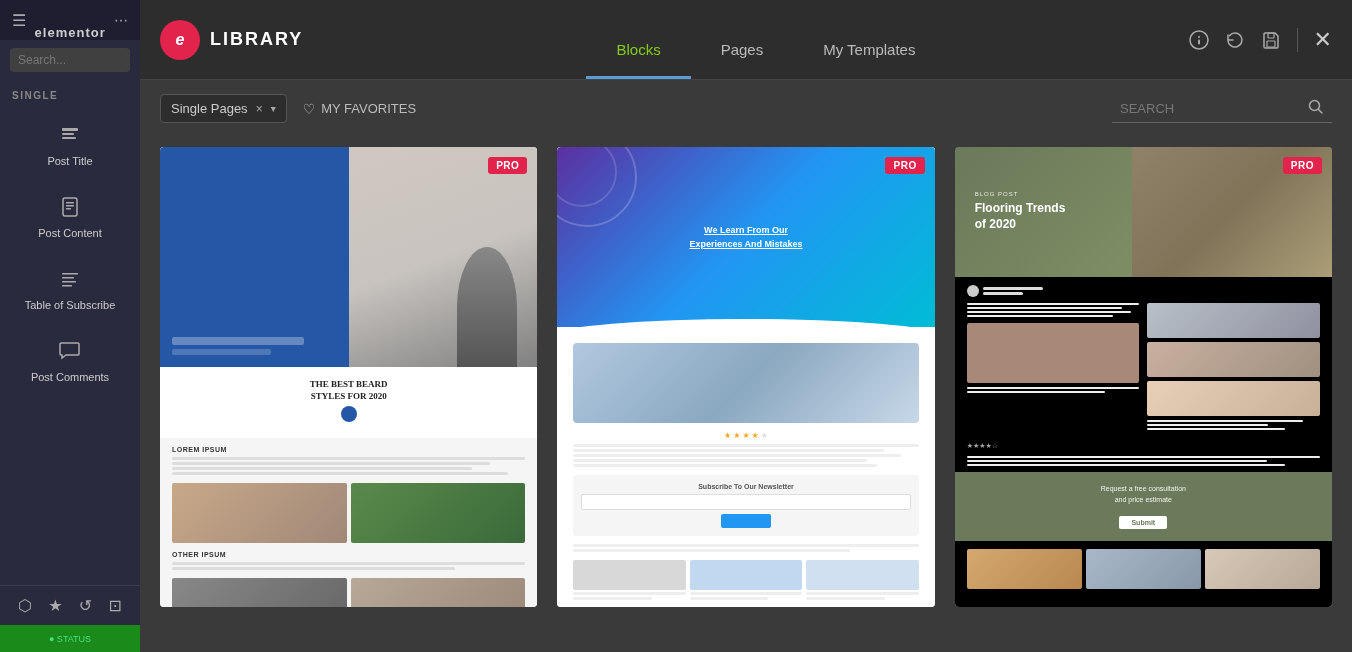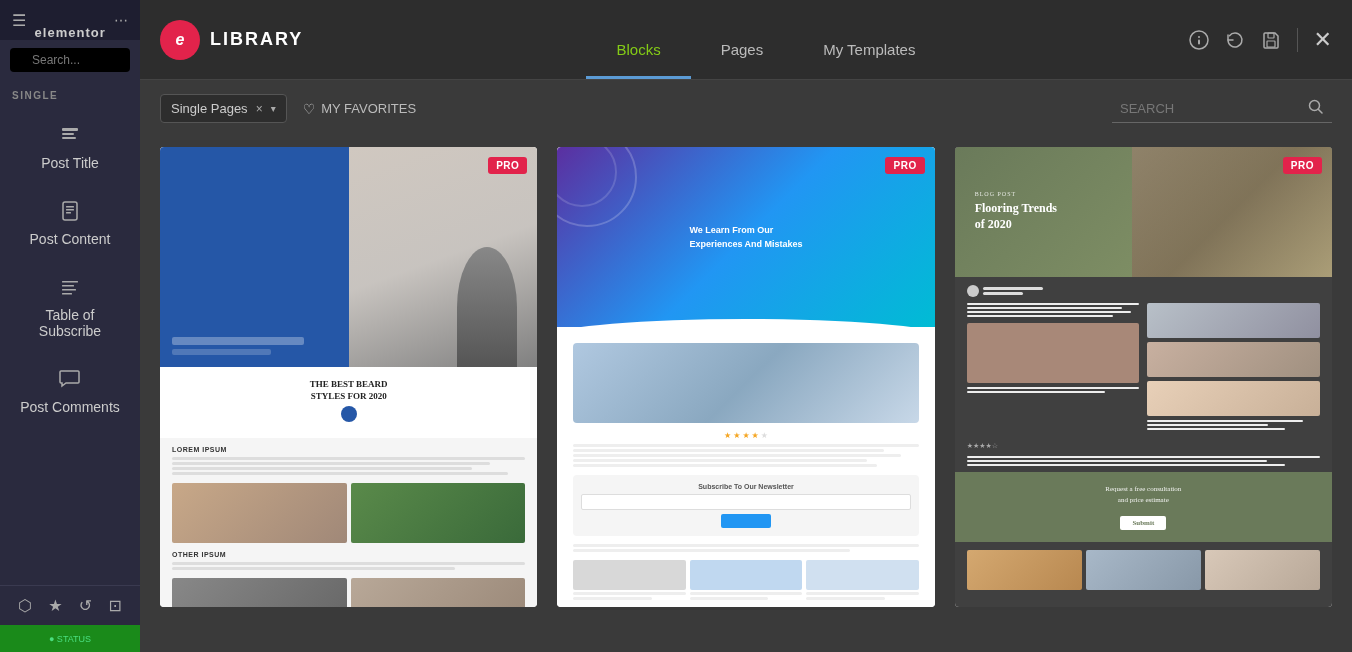--- a/index.html
+++ b/index.html
@@ -49,24 +49,24 @@
     .grid-icon {
       color: #aaa;
       font-size: 14px;
     }
     .sidebar-search {
       padding: 8px 10px;
       background: #2a2a3e;
     }
     .sidebar-search input {
       width: 100%;
-      background: #000000;
+      background: #404040;
       border: none;
       border-radius: 4px;
-      padding: 5px 22px;
+      padding: 5px 8px;
       color: #aaa;
       font-size: 12px;
       outline: none;
     }
     .sidebar-section-label {
       color: #888;
       font-size: 10px;
       font-weight: 700;
       letter-spacing: 1.5px;
       padding: 10px 12px 6px;
@@ -89,21 +89,21 @@
       cursor: pointer;
       border-radius: 4px;
     }
     .sidebar-item-icon {
       color: #aaa;
       font-size: 22px;
       line-height: 1;
     }
     .sidebar-item-label {
       color: #ccc;
-      font-size: 14px;
+      font-size: 11px;
       text-align: center;
     }
     .sidebar-bottom {
       margin-top: auto;
       display: flex;
       justify-content: space-around;
       padding: 10px;
       border-top: 1px solid #3a3a50;
     }
     .sidebar-bottom-icon {
@@ -471,23 +471,22 @@
       gap: 4px;
     }
     .t2-bottom-col { display: flex; flex-direction: column; gap: 2px; }
     .t2-bottom-img { height: 30px; background: #d8d8d8; border-radius: 2px; }
     .t2-bottom-img.blue { background: #c0d8f0; }
 
     
     .template-3-inner {
       width: 100%;
       height: 100%;
-      background: #404040;
+      background: #000000;
       overflow: hidden;
-      font-family: Liberation Serif, serif;
     }
     .t3-hero {
       height: 160px;
       background: linear-gradient(135deg, #6a7a5a 0%, #8a9a6a 100%);
       position: relative;
       display: flex;
       align-items: center;
       padding: 20px;
     }
     .t3-hero-content {
@@ -737,21 +736,21 @@
         </div>
       </div>
 
       <div class="template-card">
         <span class="pro-badge">PRO</span>
         <div class="template-2-inner">
           <div class="t2-hero">
 
             <div style="position:absolute; top:-20px; left:-20px; width:100px; height:100px; border-radius:50%; border: 2px solid rgba(255,255,255,0.2);"></div>
             <div style="position:absolute; top:-10px; left:-10px; width:70px; height:70px; border-radius:50%; border: 2px solid rgba(255,255,255,0.15);"></div>
-            <div style="font-size:9px; font-weight:700; color:white; line-height:1.6; position:relative; z-index:2;">
+            <div style="font-size:9px; font-weight:700; color:white; text-align:center; line-height:1.6; position:relative; z-index:2;text-decoration:underline;">
               We Learn From Our<br>Experiences And Mistakes
             </div>
           </div>
           <div style="height:16px; background:white; margin-top:-8px; border-radius:50% 50% 0 0 / 100% 100% 0 0;"></div>
           <div class="t2-body">
             <div class="t2-team-img">
 
               <div style="width:100%; height:100%; background: linear-gradient(135deg, #b0c8e0 0%, #8aa8c0 50%, #c8d8e8 100%);"></div>
             </div>
             <div class="t2-stars">

